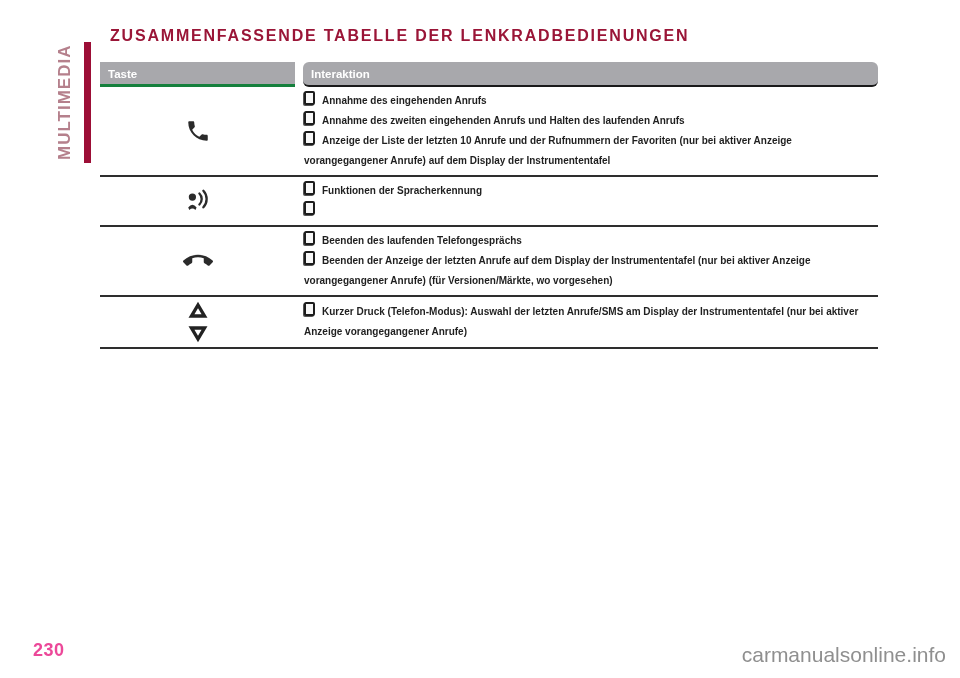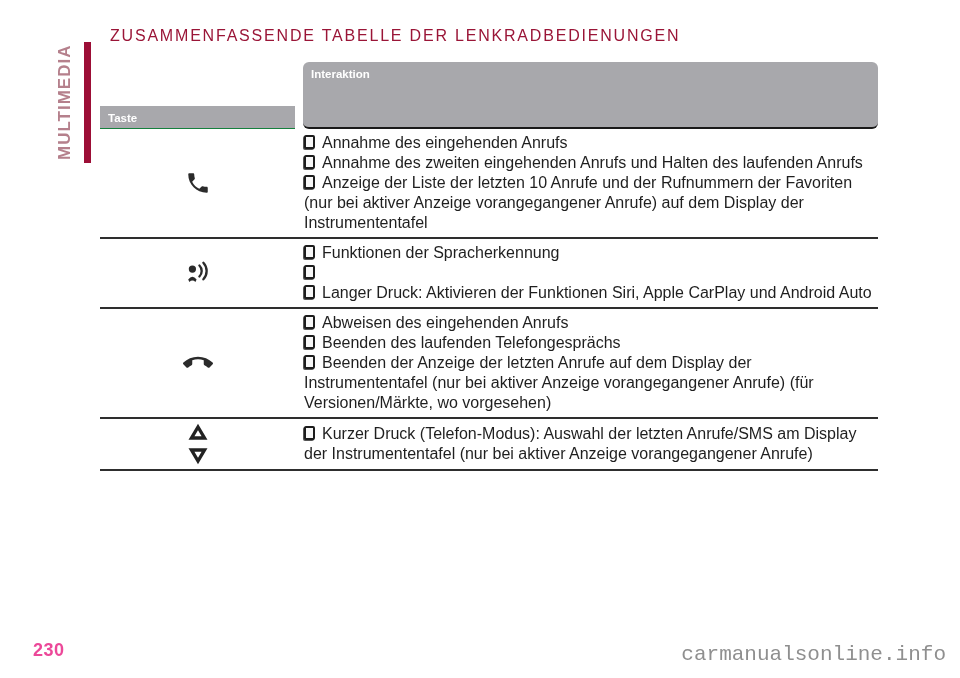--- a/index.html
+++ b/index.html
@@ -17,59 +17,59 @@
     color:#b5808c;
   }
   .multimedia-bar {
     position:absolute; left:84px; top:42px; width:7px; height:121px;
     background:#9c0e36;
   }
 
   
   .page-title {
     position:absolute; left:110px; top:27px; white-space:nowrap;
-    font-size:16px; font-weight:normal; letter-spacing:1.8px;
+    font-size:16px; font-weight:bold; letter-spacing:1.8px;
     color:#9a1537;
   }
 
   
   .controls-table { position:absolute; left:100px; top:62px; width:778px; }
   .thead { display:flex; gap:8px; }
   .th {
     background:#a8a8ac; color:#ffffff; font-weight:bold; font-size:11.5px;
     padding:6px 8px 4px 8px;
   }
-  .th-taste { width:179px; border-bottom:1px solid #15803d;margin-top:44px; }
+  .th-taste { width:179px; border-bottom:3px solid #15803d; }
   .th-interaktion { flex:1; border-bottom:2px solid #1a1a1a;border-radius:6px; }
 
   .trow {
     display:flex; align-items:center;
     border-bottom:2px solid #2e2e2e; padding:4px 0;
   }
   .cell-icon { width:195px; flex:0 0 195px; display:flex; justify-content:center; align-items:center; }
   .cell-items { flex:1; padding-left:9px; padding-right:4px; }
 
-  .item { font-size:16px; font-weight:normal; color:#1f1f1f; line-height:20px; }
+  .item { font-size:10px; font-weight:bold; color:#1f1f1f; line-height:20px; }
   .bullet {
     display:inline-block; width:7px; height:10px;
     border:2px solid #1c1c1c; border-radius:2px; background:#f7f7f7;
     margin-right:7px; vertical-align:-1px;
     box-shadow:-1px 1px 0 #555;
   }
 
   .icon-svg { display:block; }
 
   
   .page-number {
     position:absolute; left:33px; top:640px;
     font-size:18px; font-weight:bold; color:#ec4899; letter-spacing:0.5px;
   }
   .watermark {
     position:absolute; right:14px; top:643px;
-    font-size:21px; color:#8f8f8f;font-family:Liberation Mono, monospace;
+    font-size:21px; color:#8f8f8f;
   }
 </style>
 </head>
 <body>
 
 <div class="page">
 
   <div class="multimedia-label">MULTIMEDIA</div>
   <div class="multimedia-bar"></div>
 
@@ -104,34 +104,32 @@
             <circle cx="7.2" cy="8.6" r="3.1" fill="#2b2b2b"></circle>
             <path d="M3.6 17.5 q3.6 -4.6 7.2 0 l-1 2.2 q-2.6 -2.4 -5.2 0 z" fill="#2b2b2b"></path>
             <path d="M13.2 5.6 a6.6 6.6 0 0 1 0 9.4" stroke="#2b2b2b" stroke-width="2" fill="none" stroke-linecap="round"></path>
             <path d="M16.6 3.2 a10.4 10.4 0 0 1 0 14.2" stroke="#2b2b2b" stroke-width="2" fill="none" stroke-linecap="round"></path>
           </svg>
         </span>
       </div>
       <div class="cell-items">
         <div class="item"><span class="bullet"></span><span>Funktionen der Spracherkennung</span></div>
         <div class="item"><span class="bullet"></span></div>
-        <div class="item"><span class="bullet"></span><span>Langer Druck: Aktivieren der Funktionen Siri, Apple CarPlay und Android Auto</span></div>
       </div>
     </div>
 
     <div class="trow">
       <div class="cell-icon">
         <span>
           <svg class="icon-svg" width="30" height="30" viewBox="0 0 24 24">
             <path fill="#2b2b2b" d="M12 9c-1.6 0-3.15.25-4.6.72v3.1c0 .39-.23.74-.56.9-.98.49-1.87 1.12-2.66 1.85-.18.18-.43.28-.7.28-.28 0-.53-.11-.71-.29L.29 13.08c-.18-.17-.29-.42-.29-.7 0-.28.11-.53.29-.71C3.34 8.78 7.46 7 12 7s8.66 1.78 11.71 4.67c.18.18.29.43.29.71 0 .28-.11.53-.29.7l-2.48 2.48c-.18.18-.43.29-.71.29-.27 0-.52-.1-.7-.28-.79-.73-1.68-1.36-2.66-1.85-.33-.16-.56-.51-.56-.9v-3.1C15.15 9.25 13.6 9 12 9z"></path>
           </svg>
         </span>
       </div>
       <div class="cell-items">
-        <div class="item"><span class="bullet"></span><span>Abweisen des eingehenden Anrufs</span></div>
         <div class="item"><span class="bullet"></span><span>Beenden des laufenden Telefongesprächs</span></div>
         <div class="item"><span class="bullet"></span><span>Beenden der Anzeige der letzten Anrufe auf dem Display der Instrumententafel (nur bei aktiver Anzeige vorangegangener Anrufe) (für Versionen/Märkte, wo vorgesehen)</span></div>
       </div>
     </div>
 
     <div class="trow">
       <div class="cell-icon">
         <span>
           <svg class="icon-svg" width="20" height="42" viewBox="0 0 20 42">
             <path d="M10 4 L16.5 15 H3.5 Z" fill="none" stroke="#222222" stroke-width="3.4"></path>

